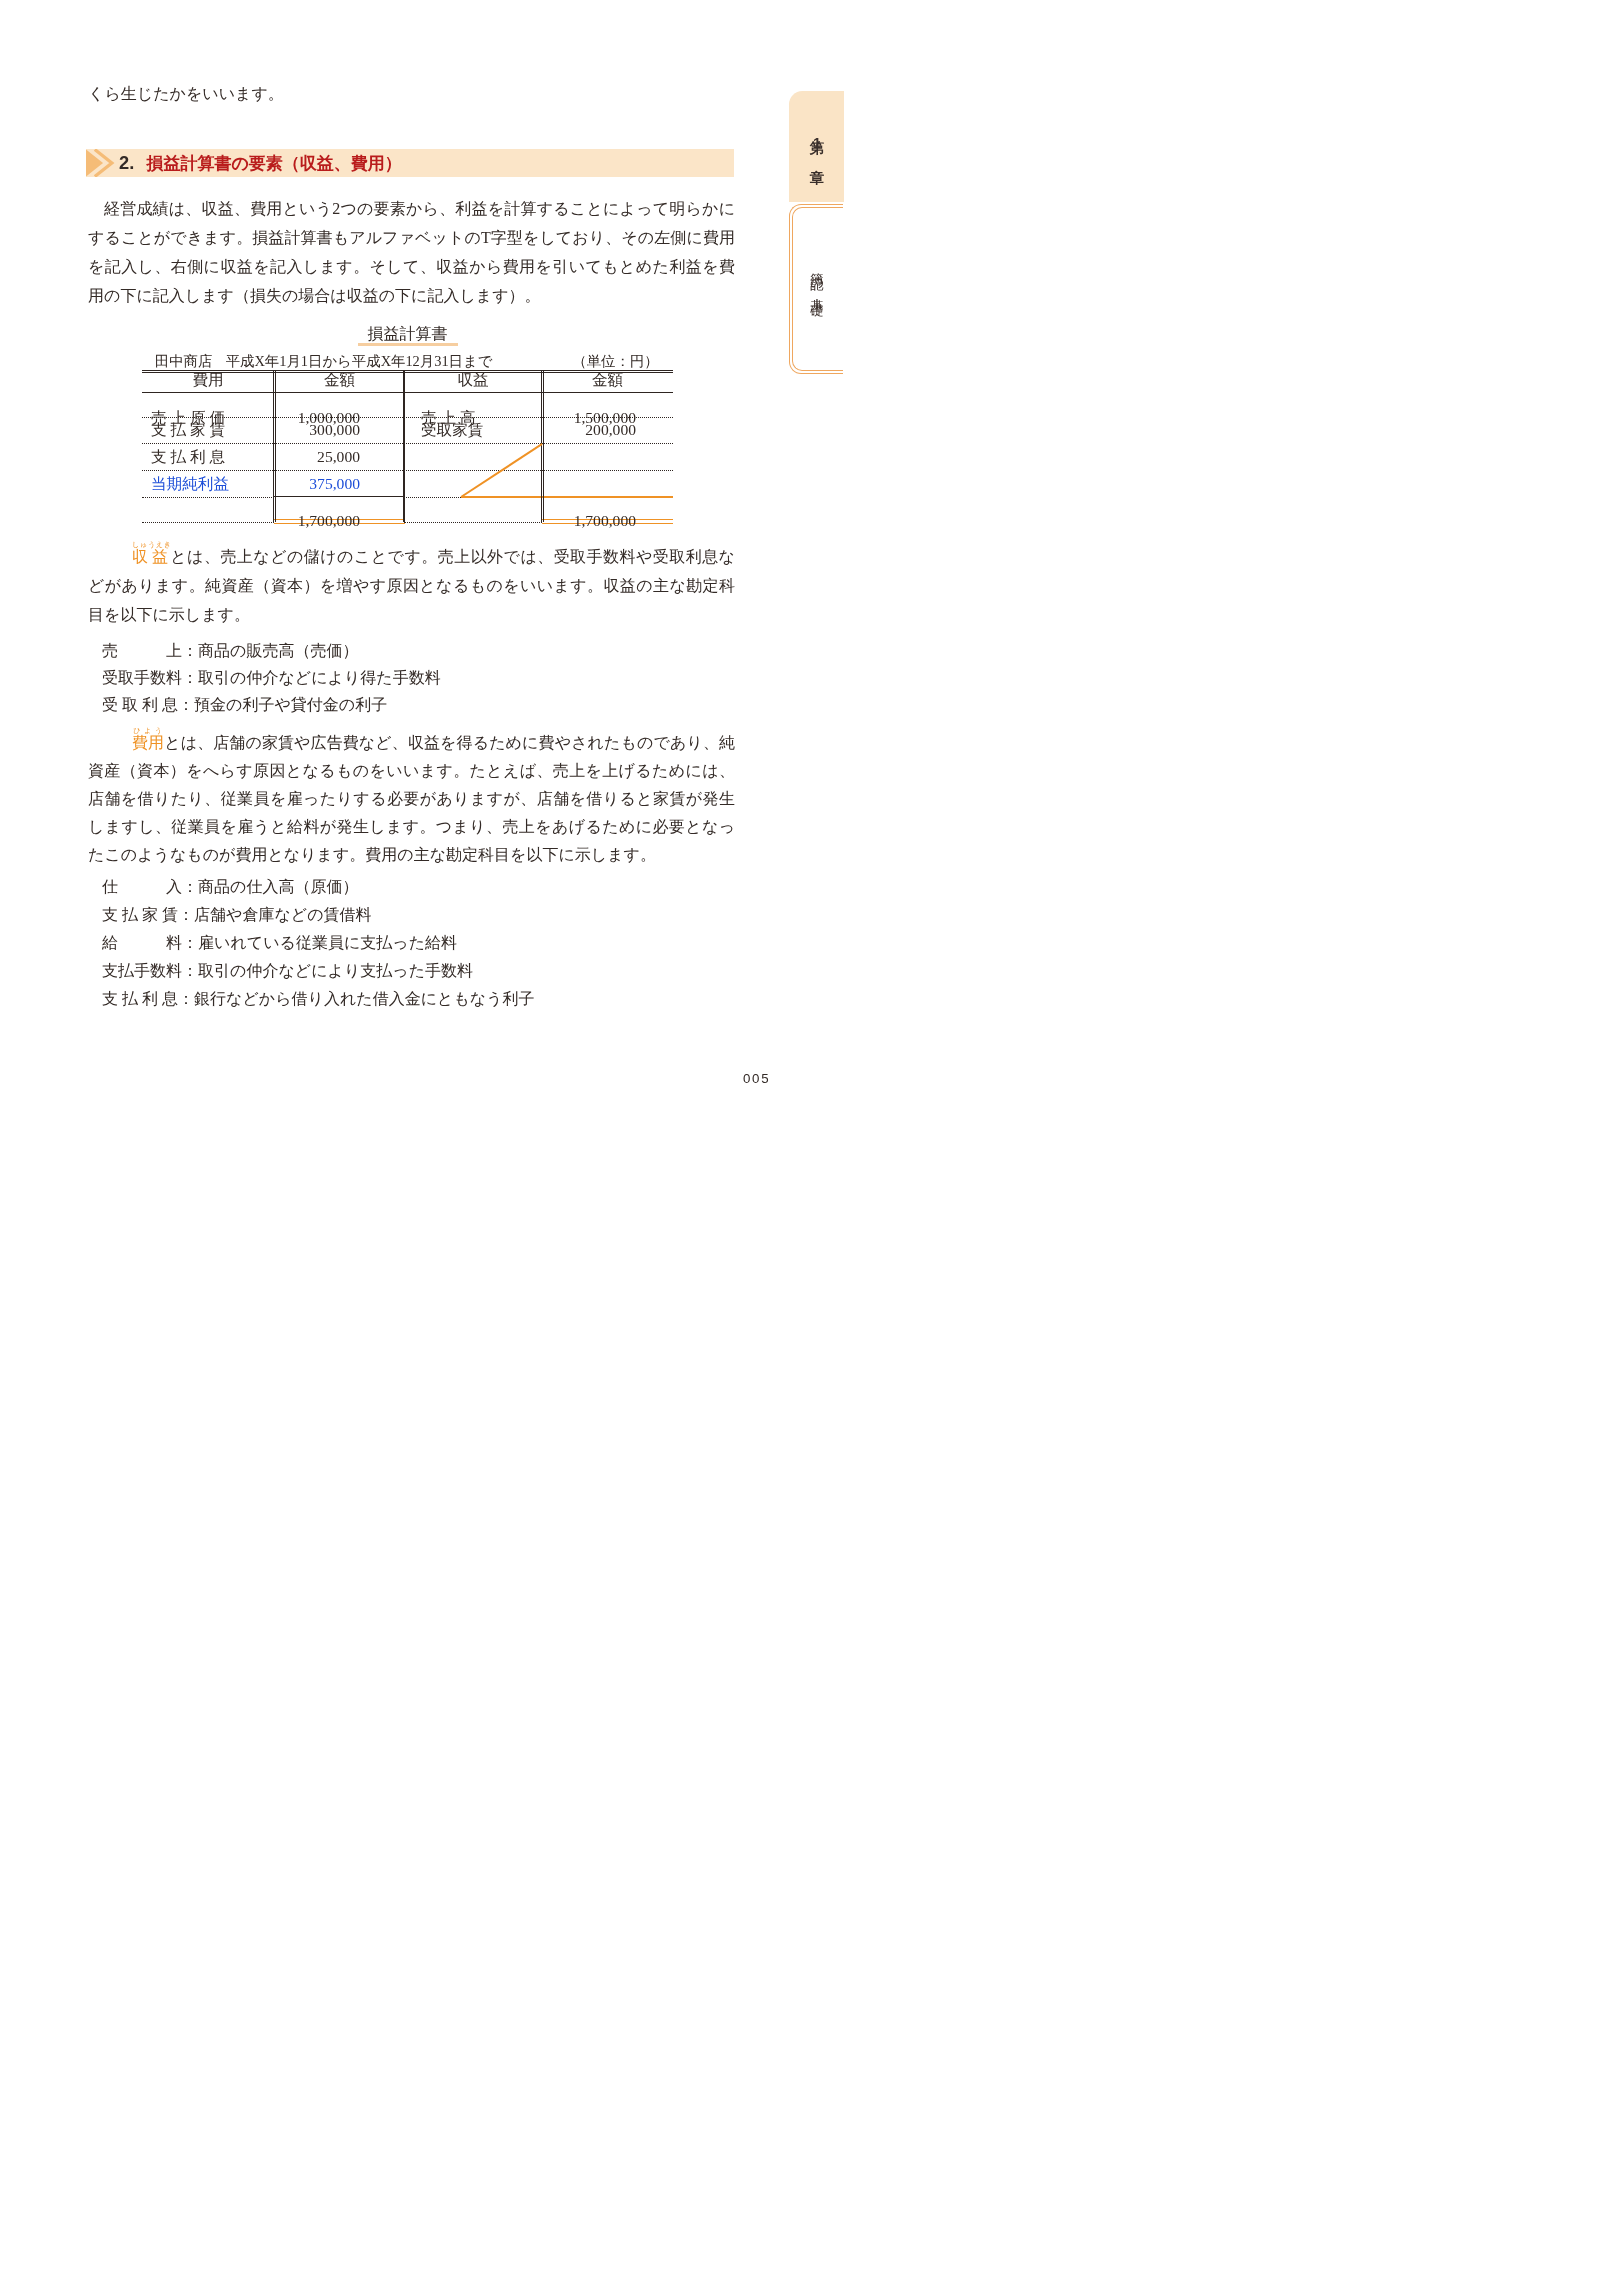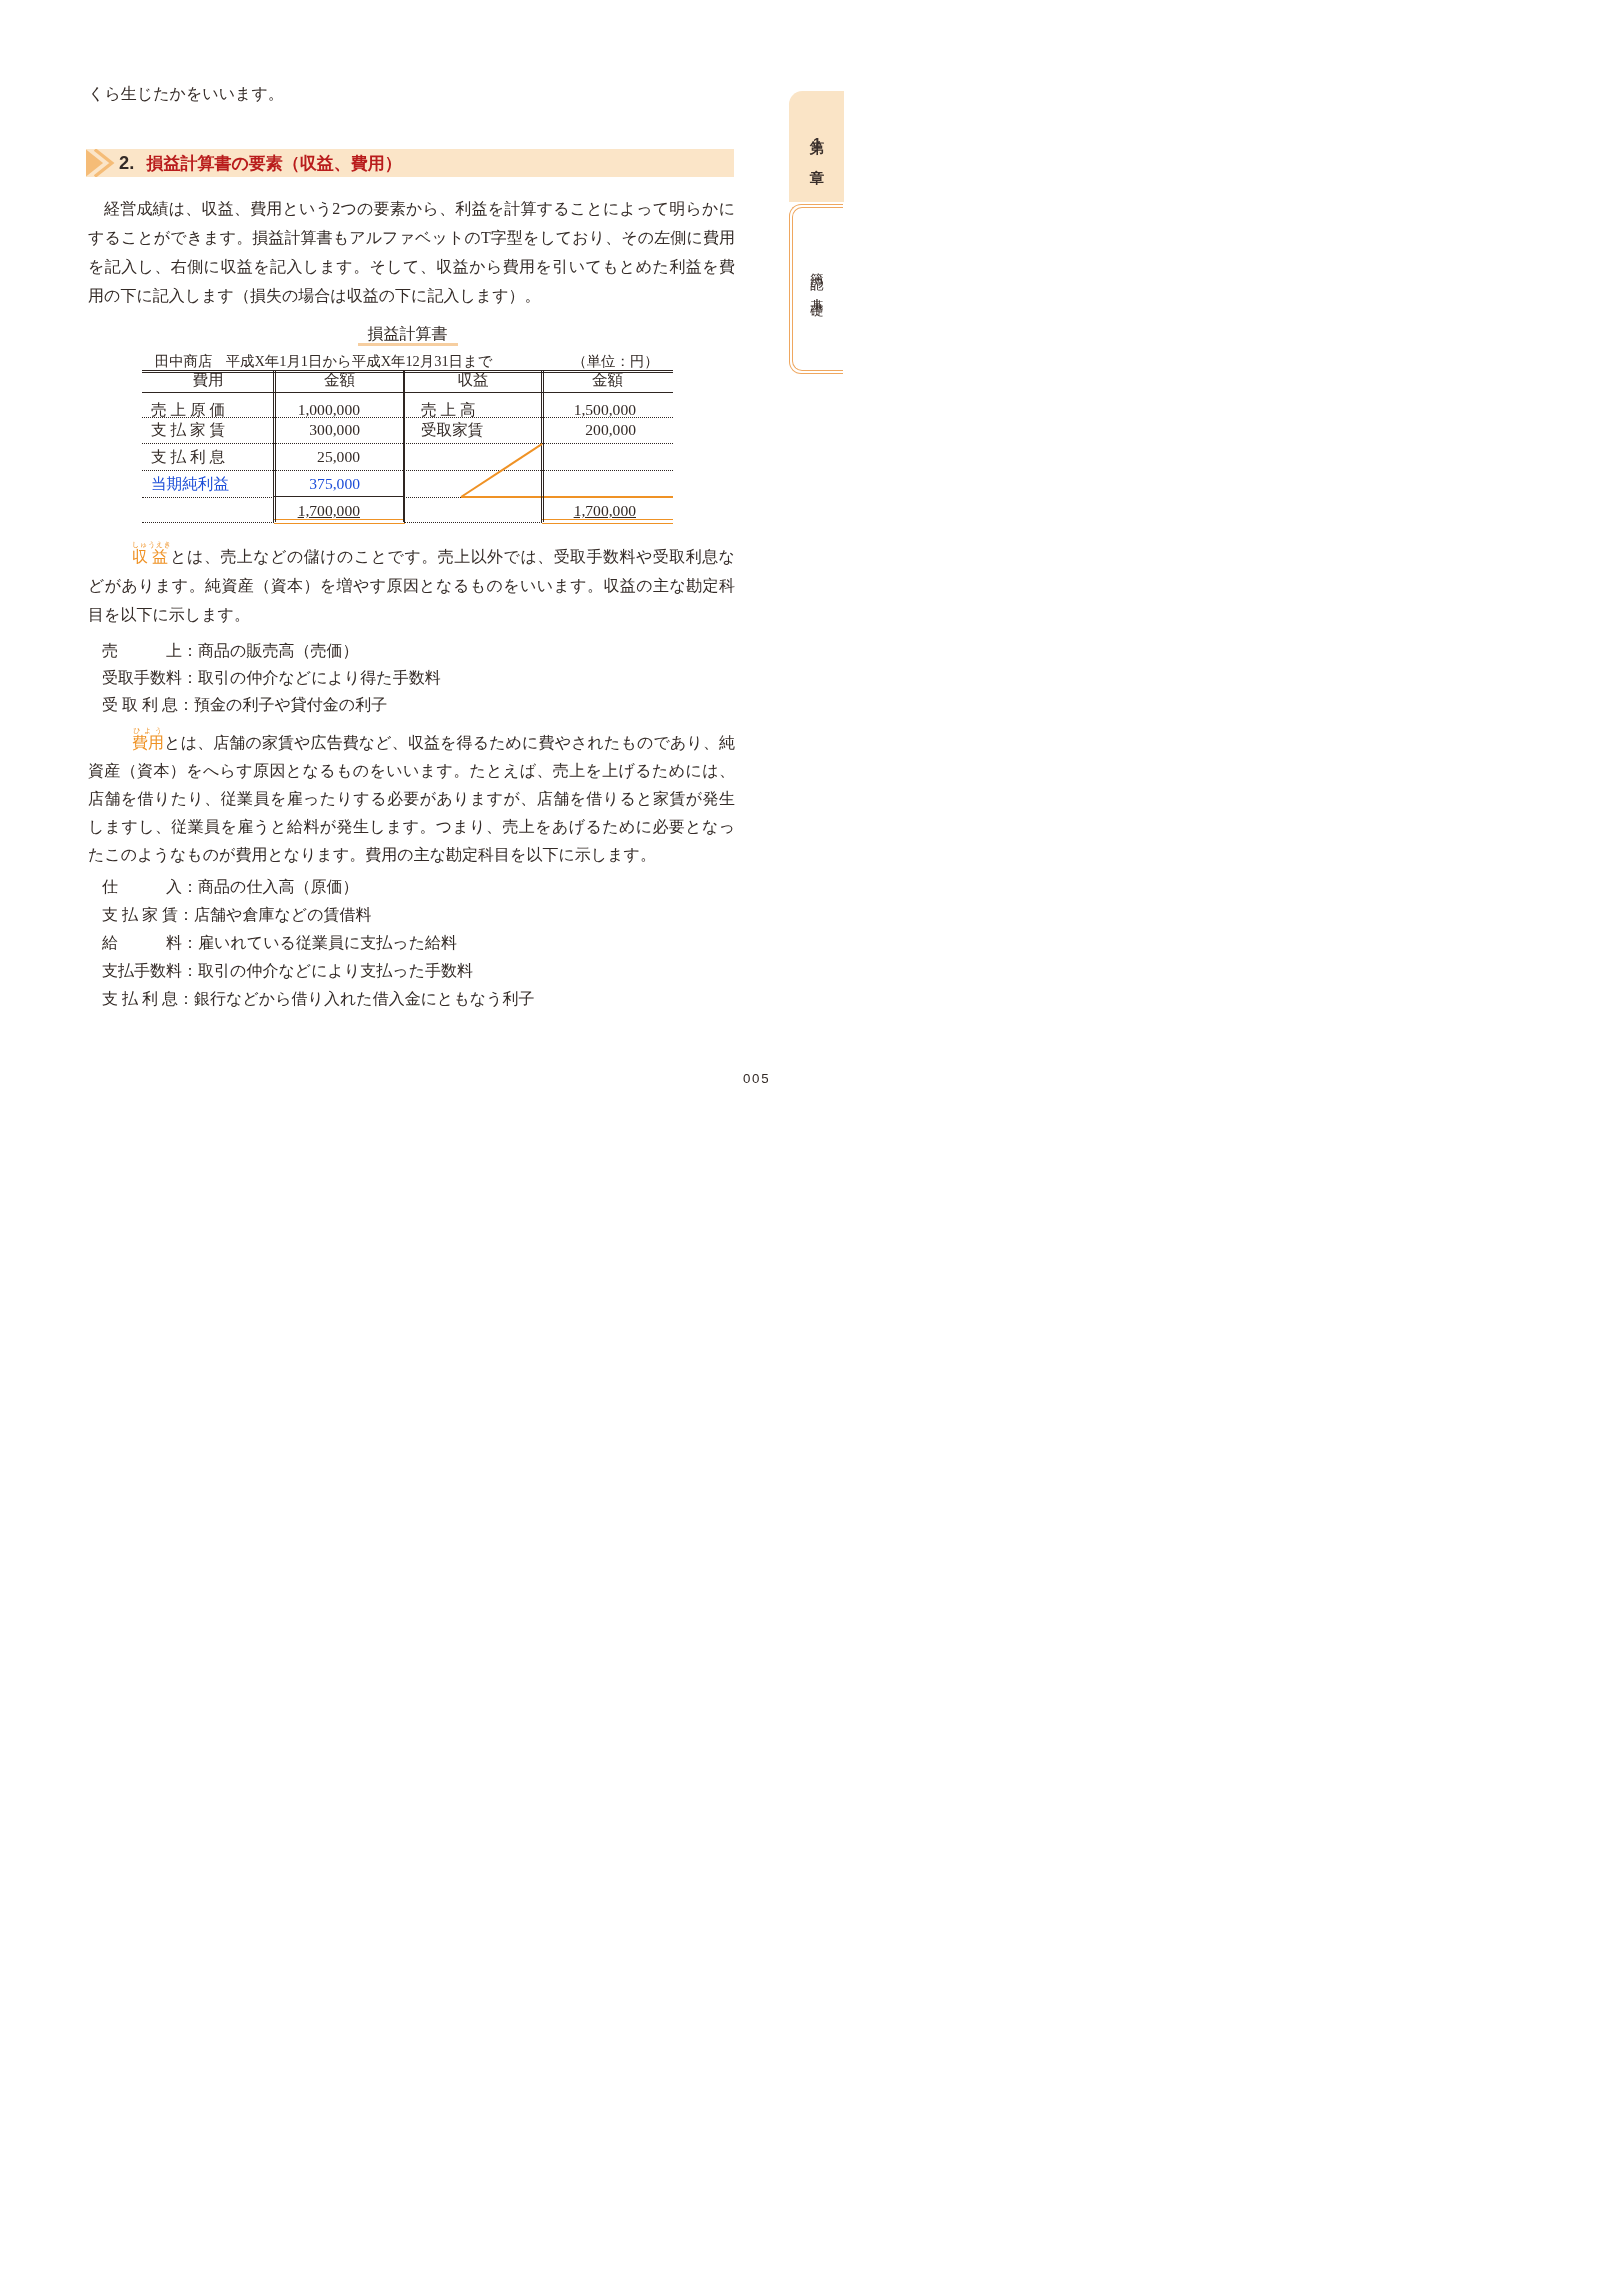--- a/index.html
+++ b/index.html
@@ -100,21 +100,21 @@
   
   .hc{top:1.7px;text-align:center;}
   .h1{left:0;width:132px;}
   .h2{left:132px;width:131px;}
   .h3{left:262px;width:138px;}
   .h4{left:400px;width:131px;}
   .lab1{left:9px;width:119px;}
   .amt2{left:132px;width:86px;text-align:right;}
   .lab3{left:279px;width:119px;}
   .amt4{left:400px;width:94px;text-align:right;}
-  .rowy1{top:32px;} .rowy2{top:52px;} .rowy3{top:79px;} .rowy4{top:106px;} .rowyT{top:133px;text-decoration:underline;}
+  .rowy1{top:40px;} .rowy2{top:52px;} .rowy3{top:79px;} .rowy4{top:106px;} .rowyT{top:143px;}
 
   .pagenum{position:absolute;left:743px;top:1071px;font-family:"Liberation Sans","DejaVu Sans",sans-serif;font-size:13.3px;letter-spacing:1.7px;color:#332A26;}
 </style>
 </head>
 <body>
 
 <div class="page">
 
   <div class="intro serif">くら生じたかをいいます。</div>
 

